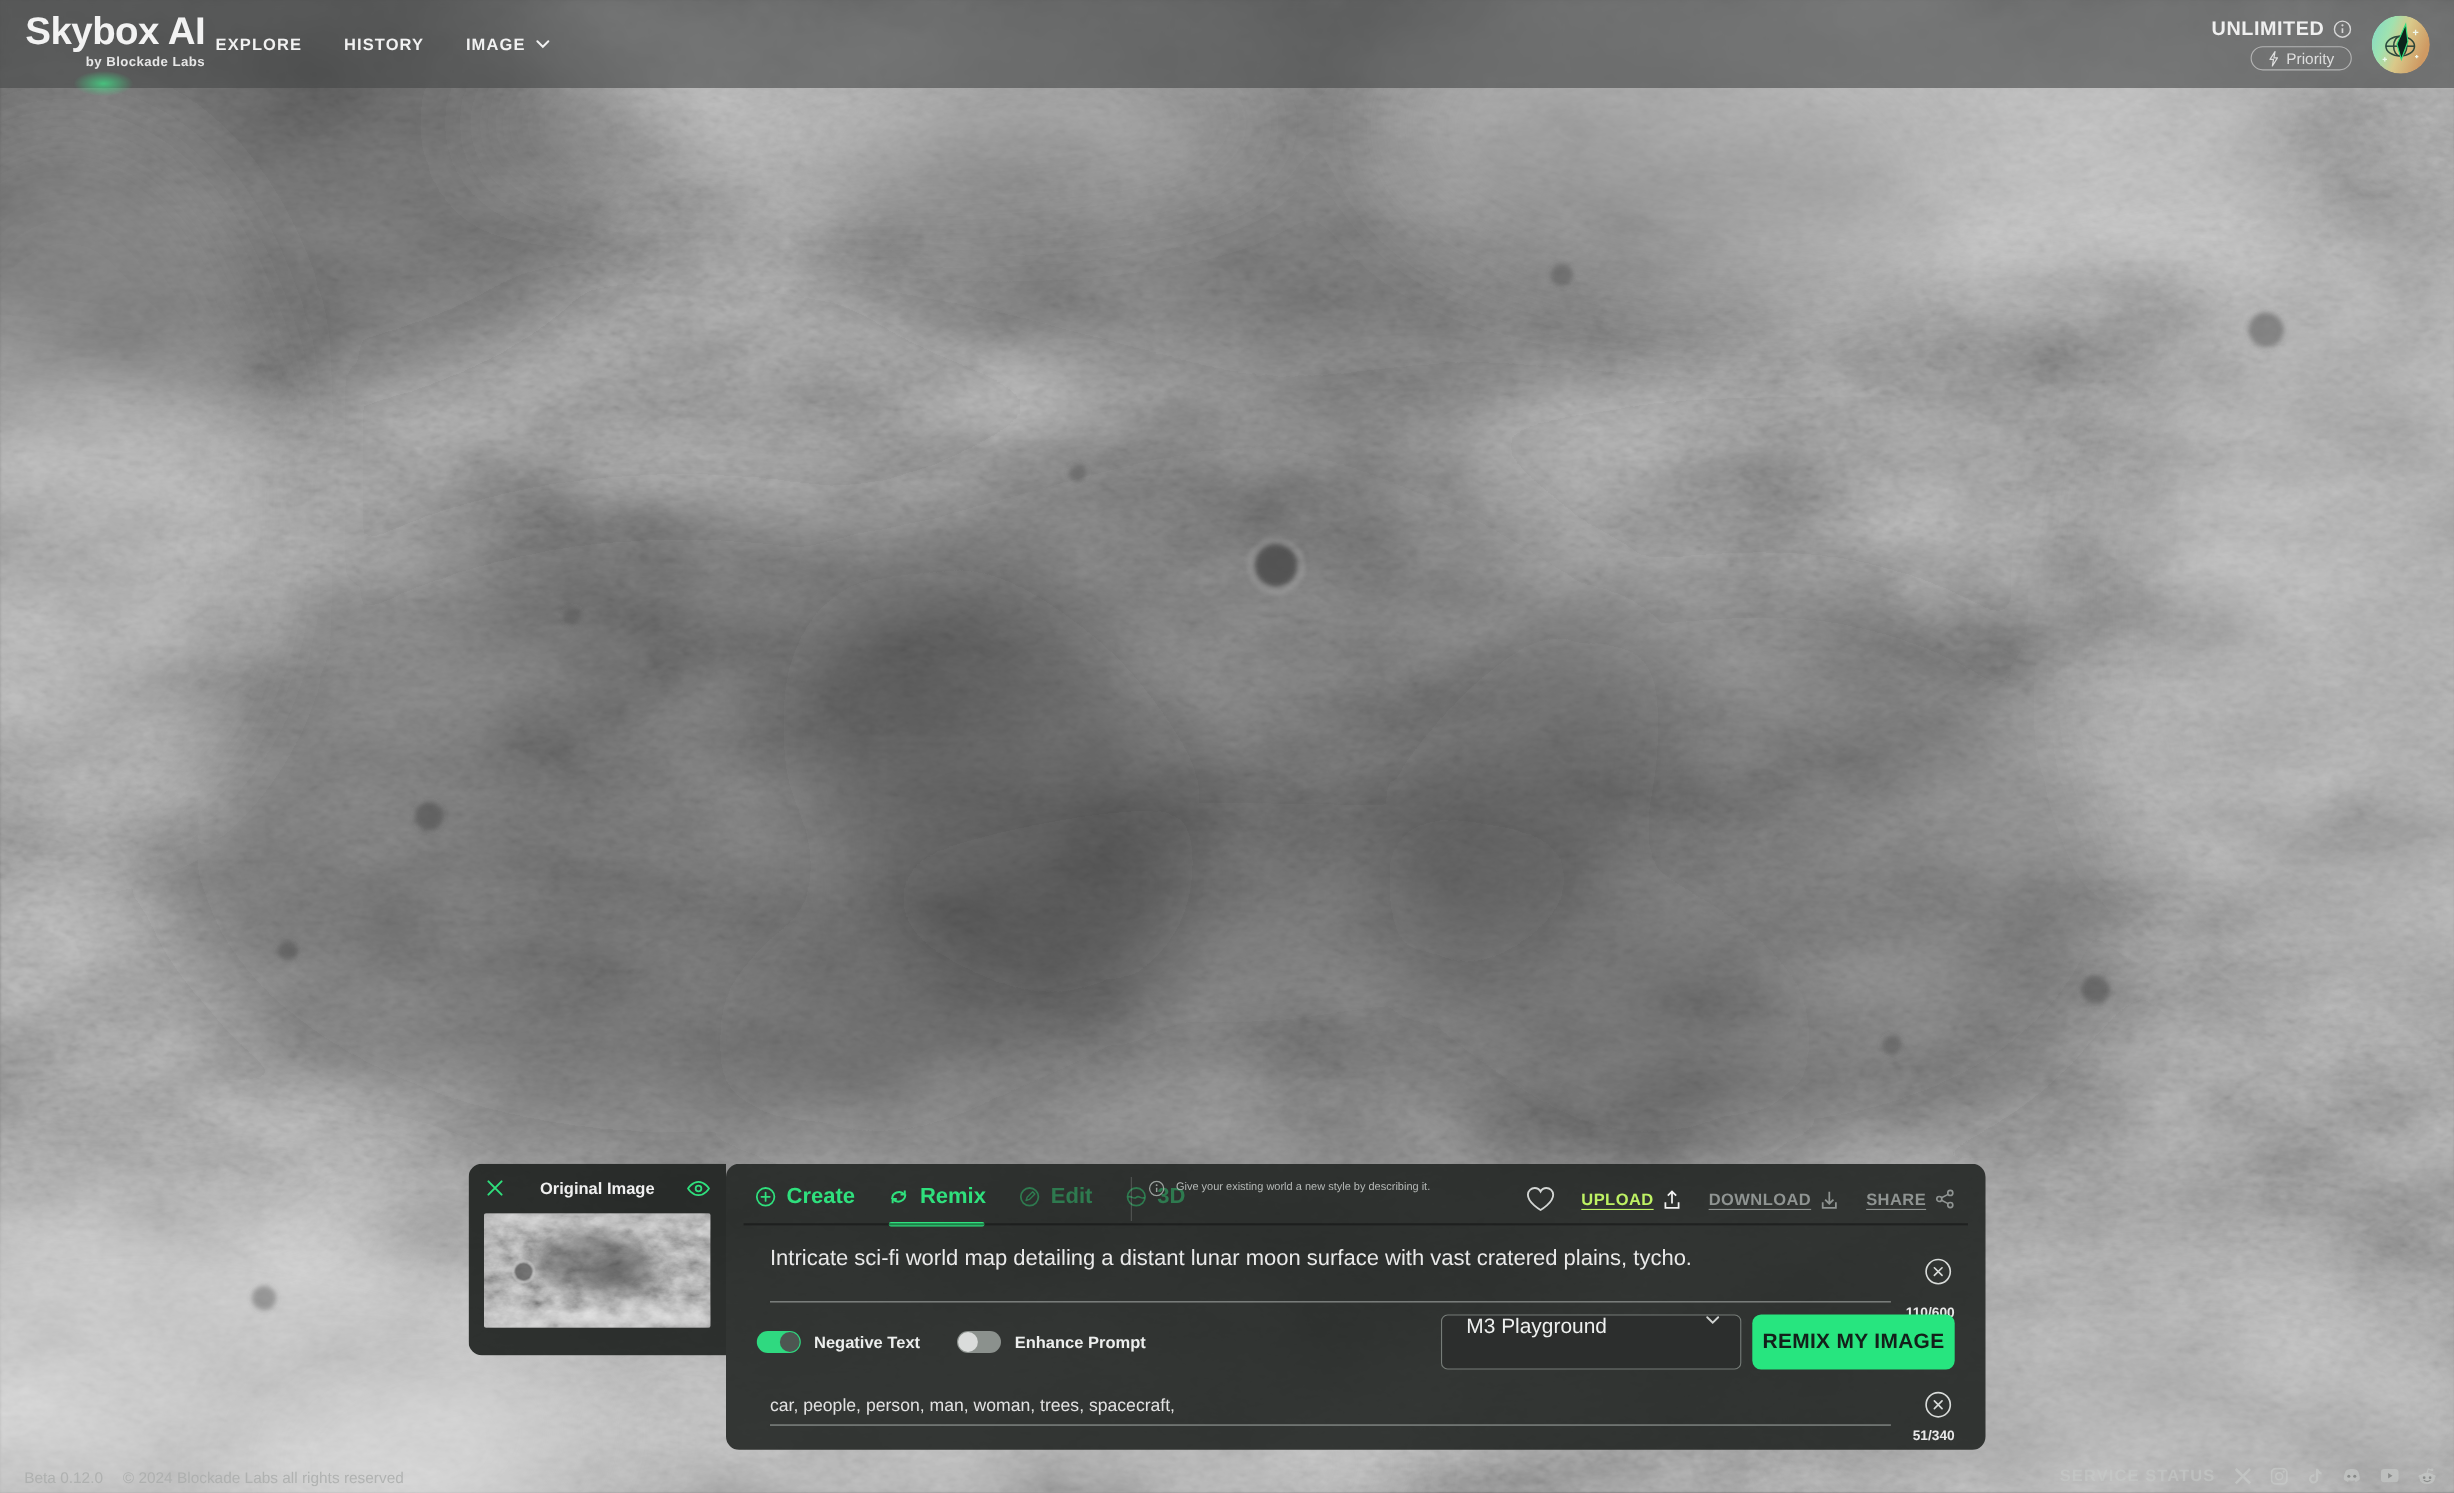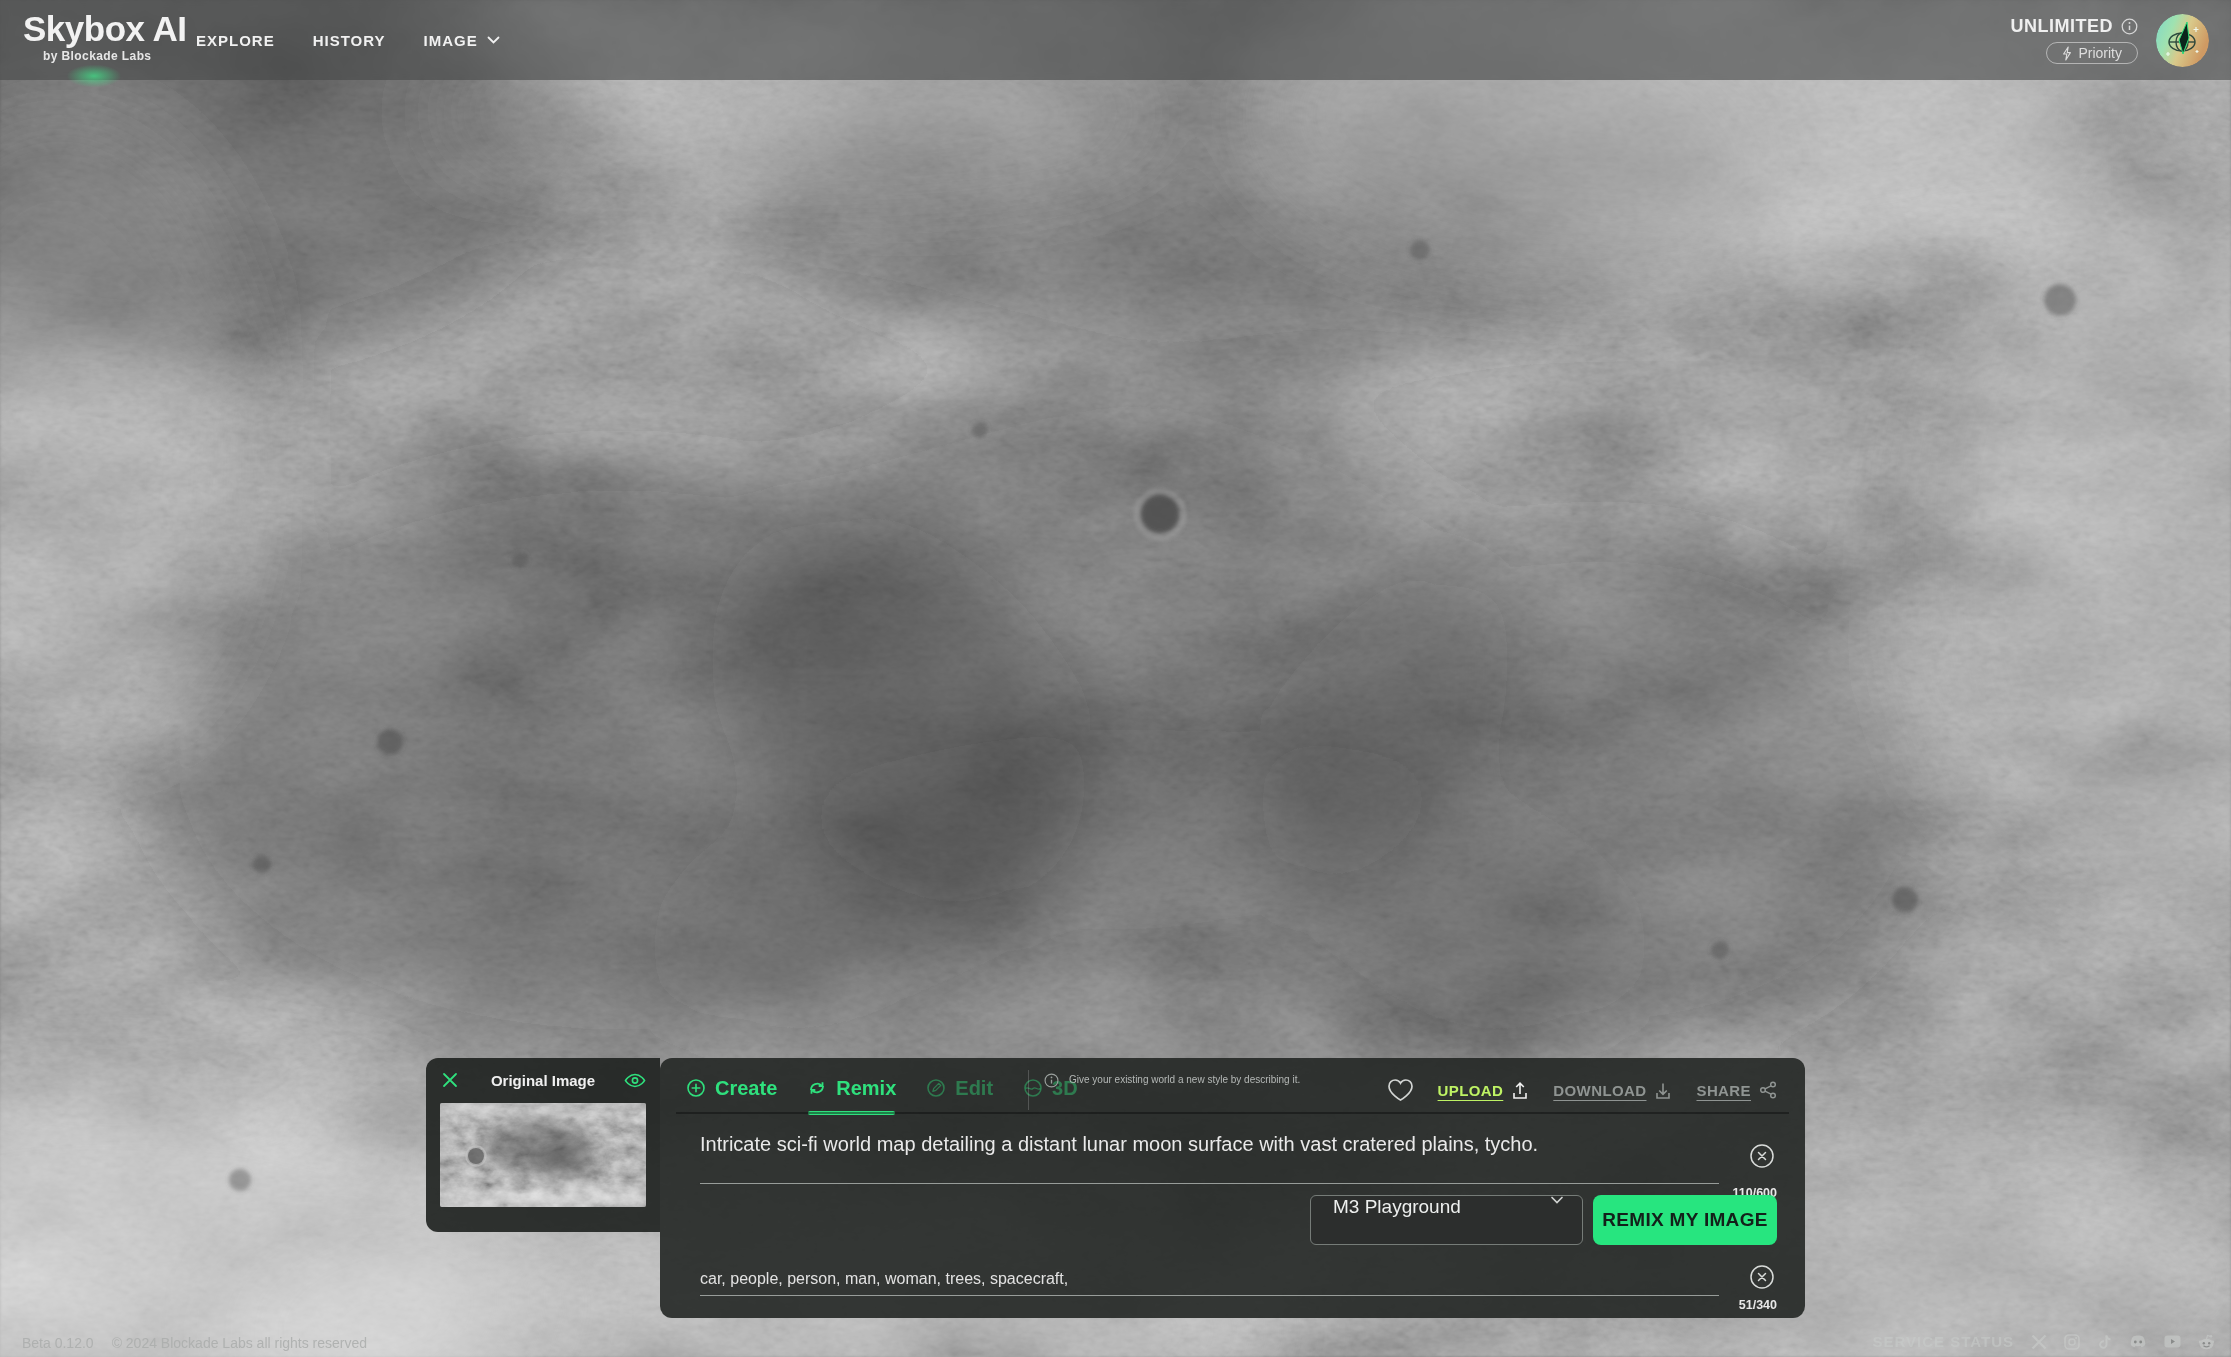--- a/index.html
+++ b/index.html
@@ -16,21 +16,21 @@
   html,body{width:2231px;height:1357px;overflow:hidden;background:#747474;
     font-family:"Liberation Sans",sans-serif;}
   svg{display:block;}
 
   
   #bg{position:absolute;inset:0;}
 
   
   .topbar{position:absolute;left:0;top:0;width:2231px;height:80px;
     background:rgba(70,72,71,.60);backdrop-filter:blur(3px);}
-  .logo{position:absolute;left:23px;top:10px;display:flex;flex-direction:column;align-items:flex-start;cursor:pointer;}
+  .logo{position:absolute;left:23px;top:10px;display:flex;flex-direction:column;align-items:flex-end;cursor:pointer;}
   .logo-title{font-size:35px;font-weight:800;color:#f2f2f2;letter-spacing:-.5px;line-height:38px;}
   .logo-sub{font-size:12px;font-weight:600;color:#e7e7e7;letter-spacing:.4px;margin-top:1px;padding-left:20px;}
   .nav{position:absolute;left:196px;top:0;height:80px;display:flex;align-items:center;gap:38px;}
   .nav-item{font-size:15px;font-weight:700;color:#f1f1f1;letter-spacing:1px;cursor:pointer;display:flex;align-items:center;gap:9px;}
   .glow{position:absolute;left:56px;top:60px;width:76px;height:32px;
     background:radial-gradient(closest-side,rgba(66,226,137,.75),rgba(66,226,137,0) 72%);}
   .top-right{position:absolute;right:22px;top:0;height:80px;display:flex;align-items:center;gap:18px;}
   .plan{display:flex;flex-direction:column;align-items:flex-end;gap:5px;}
   .plan-row{display:flex;align-items:center;gap:8px;}
   .plan-tier{font-size:18px;font-weight:800;color:#efefef;letter-spacing:.5px;}
@@ -350,20 +350,34 @@
   <div class="prompt-text">Intricate sci-fi world map detailing a distant lunar moon surface with vast cratered plains, tycho.</div>
   <span class="clear-btn" style="top:85px">
     <svg width="26" height="26" viewBox="0 0 26 26">
       <circle cx="13" cy="13" r="11" fill="none" stroke="#d8dbd9" stroke-width="1.5"></circle>
       <path d="M9.5 9.5l7 7M16.5 9.5l-7 7" stroke="#d8dbd9" stroke-width="1.5" stroke-linecap="round"></path>
     </svg>
   </span>
   <div class="underline" style="top:125px"></div>
   <span class="counter" style="top:128px">110/600</span>
 
+  <div class="toggles">
+    <span class="toggle">
+      <span class="switch on">
+          <span class="knob"></span>
+        </span>
+      <span class="toggle-lbl">Negative Text</span>
+    </span>
+    <span class="toggle">
+      <span class="switch off">
+          <span class="knob"></span>
+        </span>
+      <span class="toggle-lbl">Enhance Prompt</span>
+    </span>
+  </div>
 
   <div class="model-select">
     <span class="model-value">M3 Playground</span>
     <svg width="14" height="9" viewBox="0 0 13 9">
       <path d="M1.5 1.5l5 5 5-5" fill="none" stroke="#cfd2d0" stroke-width="1.7" stroke-linecap="round"></path>
     </svg>
   </div>
   <button class="submit">REMIX MY IMAGE</button>
 
   <div class="neg-text">car, people, person, man, woman, trees, spacecraft,</div>

